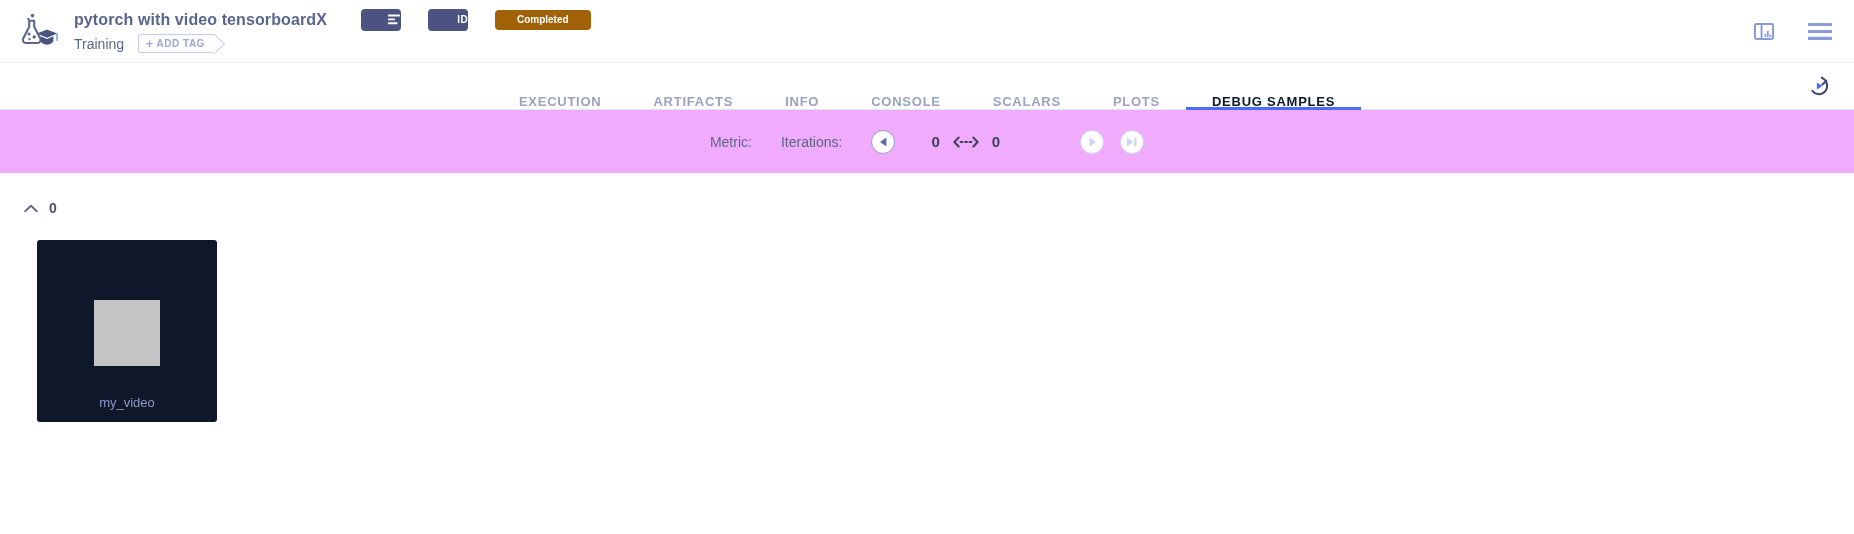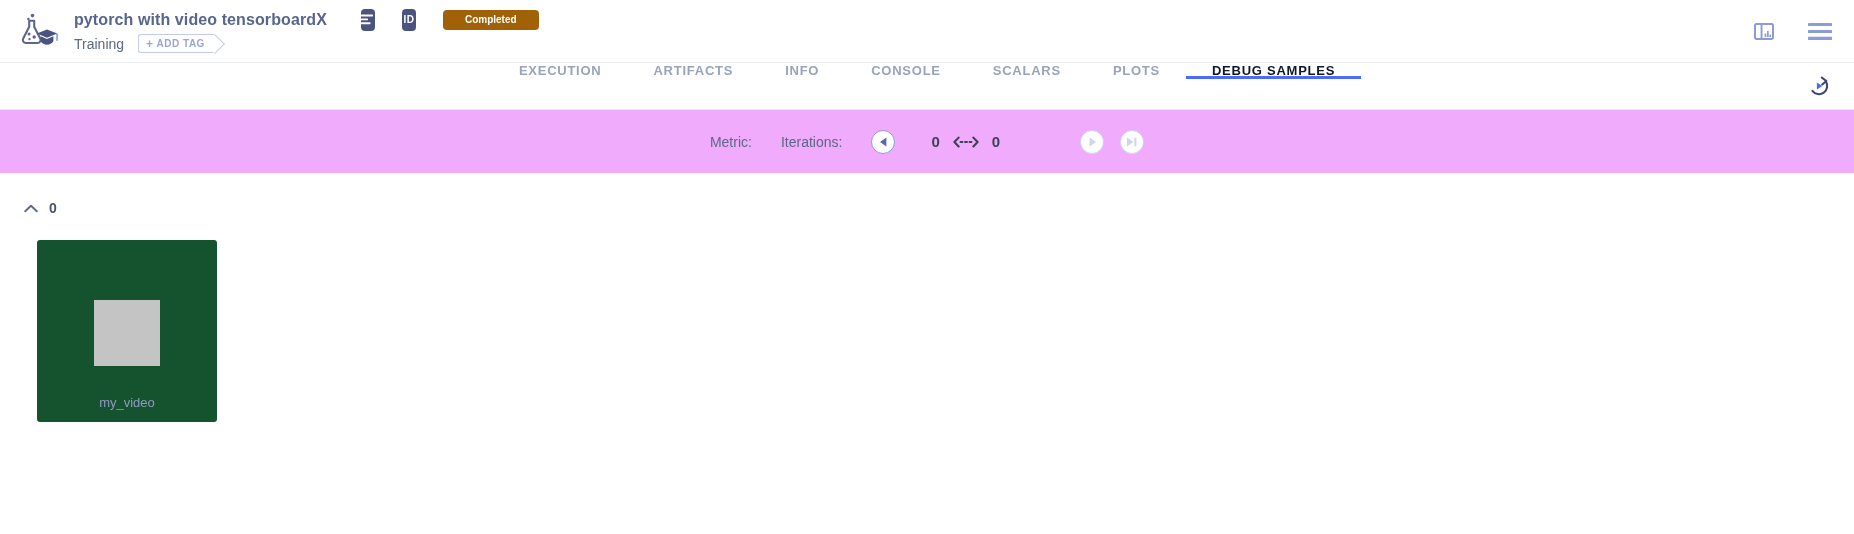--- a/index.html
+++ b/index.html
@@ -31,23 +31,23 @@
   .title-row { display: flex; align-items: center; gap: 12px; height: 22px; }
   .exp-title {
     font-size: 16px;
     font-weight: bold;
     color: #5a658e;
     letter-spacing: .1px;
     white-space: nowrap;
     margin-right: 22px;
   }
   .hdr-icon-btn {
-    width: 14px; height: 22px;
+    width: 40px; height: 22px;
     border-radius: 4px;
-    display: inline-flex; align-items: center; justify-content: center;
+    display: inline-flex; align-items: center; justify-content: flex-end;
     margin-right: 15px;
     cursor: pointer;
   }
   .icon-desc { background: #4b5480; }
   .icon-id   { background: #4b5480; color: #fff; font-size: 10px; font-weight: bold; letter-spacing: .3px; }
   .status-badge {
     background: #a16207;
     color: #ffffff;
     font-size: 10px;
     font-weight: bold;
@@ -101,21 +101,21 @@
   
   .tab-bar {
     position: relative;
     height: 47px;
     background: #ffffff;
     border-bottom: 1px solid #e4e7ee;
     display: flex;
     align-items: stretch;
     justify-content: center;
   }
-  .tabs { display: flex; align-items: flex-start; }
+  .tabs { display: flex; align-items: flex-end; }
   .tab {
     display: flex;
     align-items: center;
     padding: 0 26px;
     font-size: 13px;
     font-weight: bold;
     letter-spacing: .75px;
     color: #9aa3bd;
     cursor: pointer;
     position: relative;
@@ -208,21 +208,21 @@
   }
   .chev {
     width: 14px; height: 14px;
     display: flex; align-items: center; justify-content: center;
   }
   .group-label { font-size: 14px; font-weight: bold; color: #4a5168; }
   .thumb-row { display: flex; padding-left: 37px; margin-top: 21px; gap: 16px; }
   .thumb-card {
     width: 180px;
     height: 182px;
-    background: #14532d;
+    background: #0f172a;
     border-radius: 3px;
     display: flex;
     flex-direction: column;
     align-items: center;
     cursor: pointer;
     position: relative;
   }
   .thumb-img {
     width: 66px;
     height: 66px;

